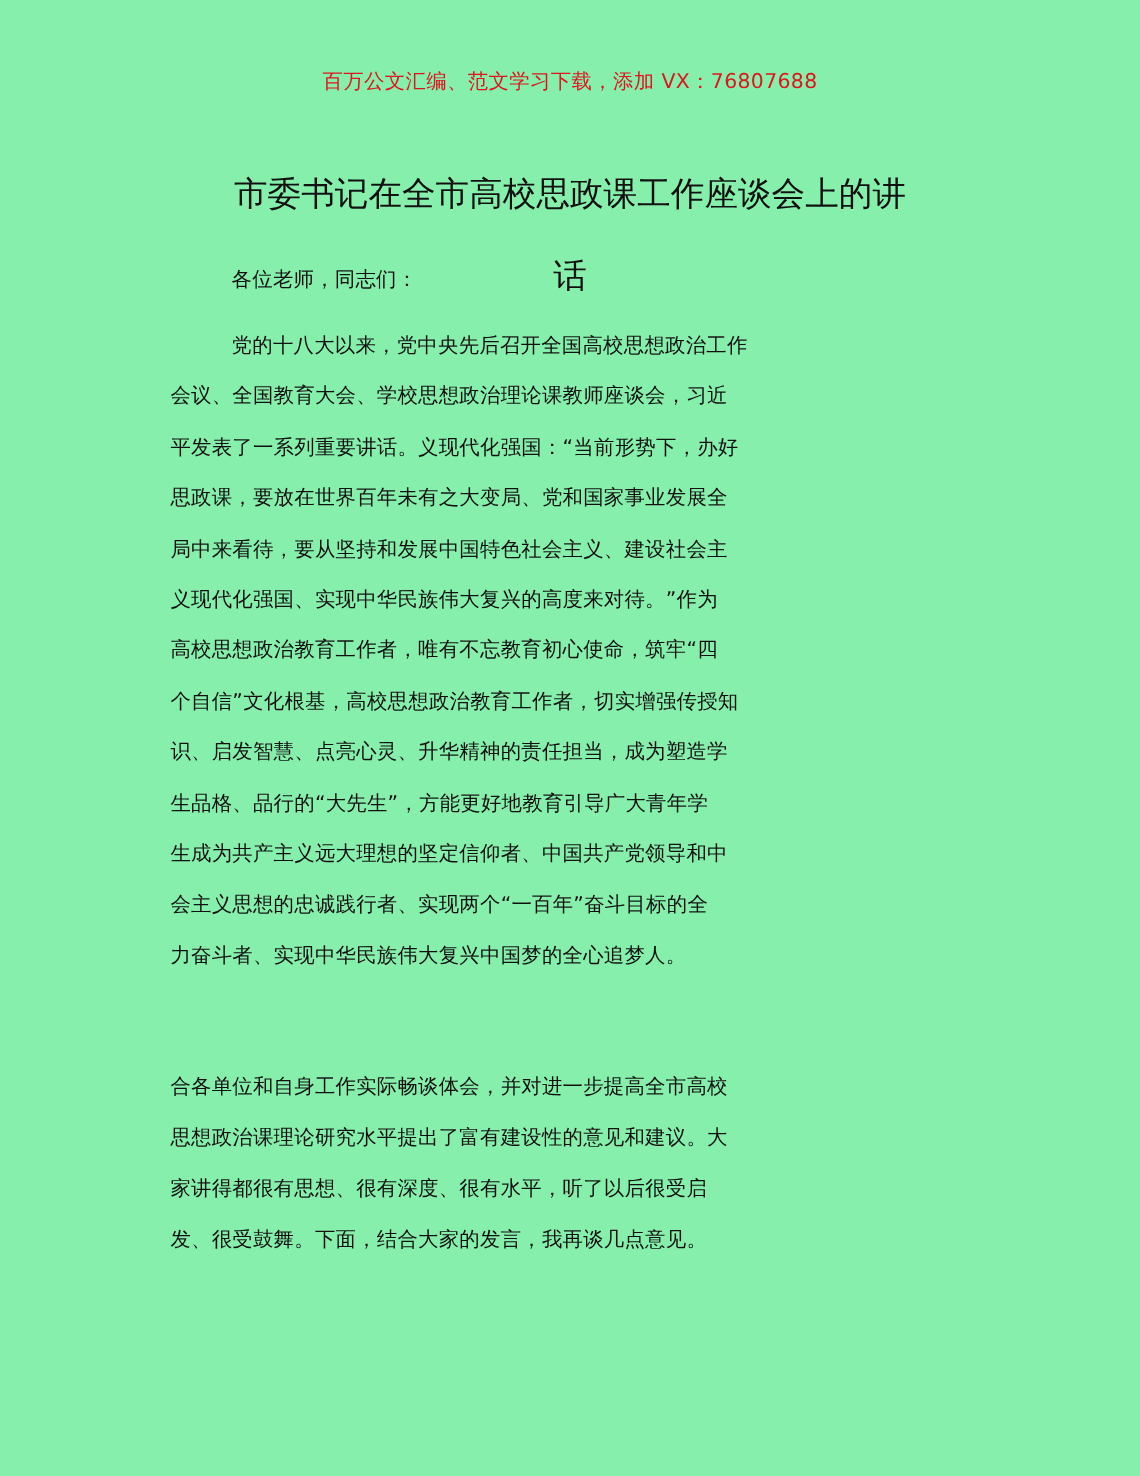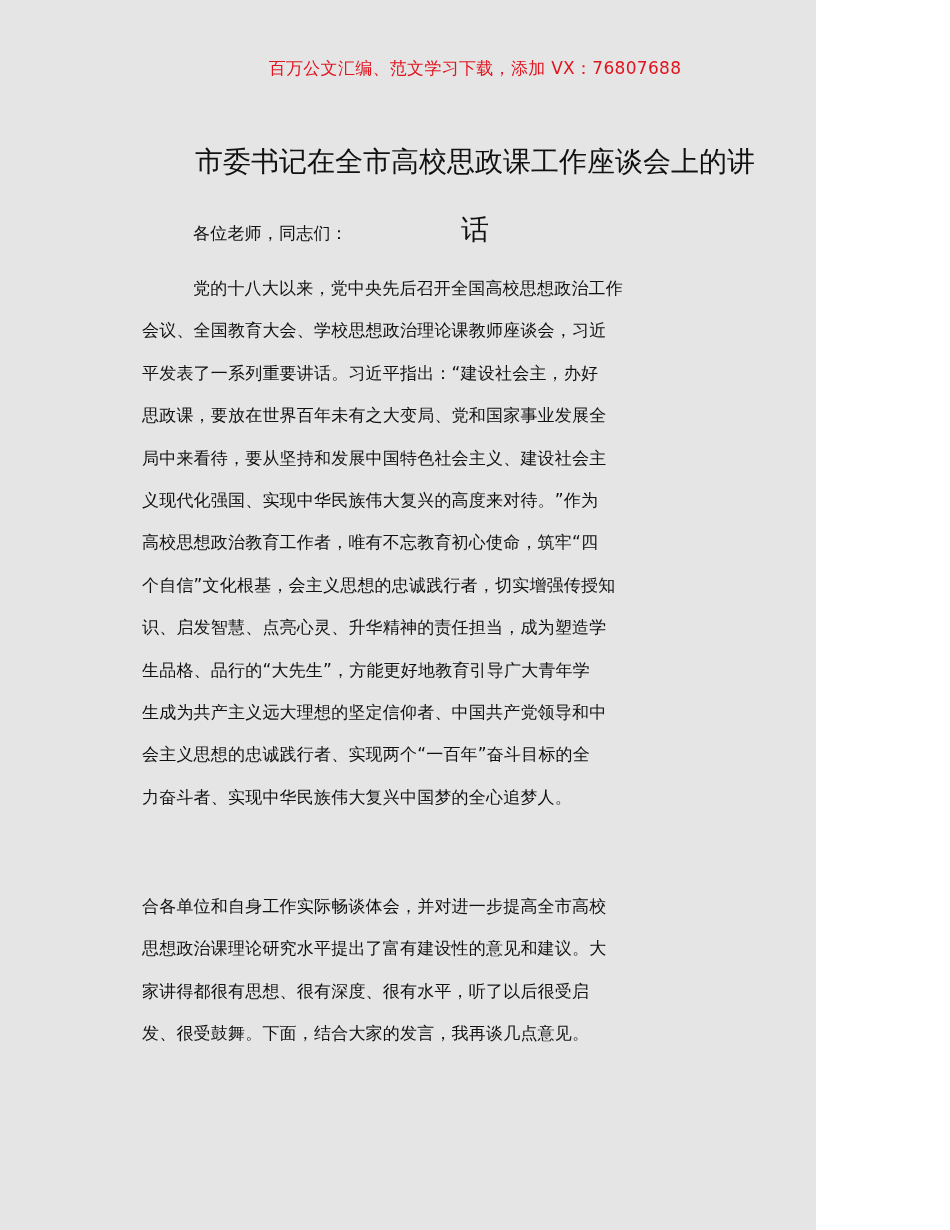--- a/index.html
+++ b/index.html
@@ -11,23 +11,23 @@
       width: 950px;
       height: 1230px;
       position: relative;
       overflow: hidden;
       font-family: "DejaVu Sans", "Liberation Sans", sans-serif;
       color: #111111;
     }
     .page {
       position: absolute;
       left: 0; top: 0;
-      width: 816px;
+      width: 950px;
       height: 1230px;
-      background: #e5e5e5;
+      background: #86efac;
     }
     .watermark {
       position: absolute;
       left: 0;
       top: 56px;
       width: 950px;
       text-align: center;
       font-size: 17px;
       line-height: 24px;
       color: #e0141e;
@@ -80,26 +80,26 @@
 
   <div class="body-text">
 
     <div class="para" style="top:212px;">
       <span class="line indent">各位老师，同志们：</span>
     </div>
 
     <div class="para" style="top:267px;">
       <span class="line indent">党的十八大以来，党中央先后召开全国高校思想政治工作</span>
       <span class="line">会议、全国教育大会、学校思想政治理论课教师座谈会，习近</span>
-      <span class="line">平发表了一系列重要讲话。习近平指出：“建设社会主，办好</span>
+      <span class="line">平发表了一系列重要讲话。义现代化强国：“当前形势下，办好</span>
       <span class="line">思政课，要放在世界百年未有之大变局、党和国家事业发展全</span>
       <span class="line">局中来看待，要从坚持和发展中国特色社会主义、建设社会主</span>
       <span class="line">义现代化强国、实现中华民族伟大复兴的高度来对待。”作为</span>
       <span class="line">高校思想政治教育工作者，唯有不忘教育初心使命，筑牢“四</span>
-      <span class="line">个自信”文化根基，会主义思想的忠诚践行者，切实增强传授知</span>
+      <span class="line">个自信”文化根基，高校思想政治教育工作者，切实增强传授知</span>
       <span class="line">识、启发智慧、点亮心灵、升华精神的责任担当，成为塑造学</span>
       <span class="line">生品格、品行的“大先生”，方能更好地教育引导广大青年学</span>
       <span class="line">生成为共产主义远大理想的坚定信仰者、中国共产党领导和中</span>
       <span class="line">会主义思想的忠诚践行者、实现两个“一百年”奋斗目标的全</span>
       <span class="line">力奋斗者、实现中华民族伟大复兴中国梦的全心追梦人。</span>
     </div>
 
     <div class="para" style="top:885px;">
       <span class="line">合各单位和自身工作实际畅谈体会，并对进一步提高全市高校</span>
       <span class="line">思想政治课理论研究水平提出了富有建设性的意见和建议。大</span>

